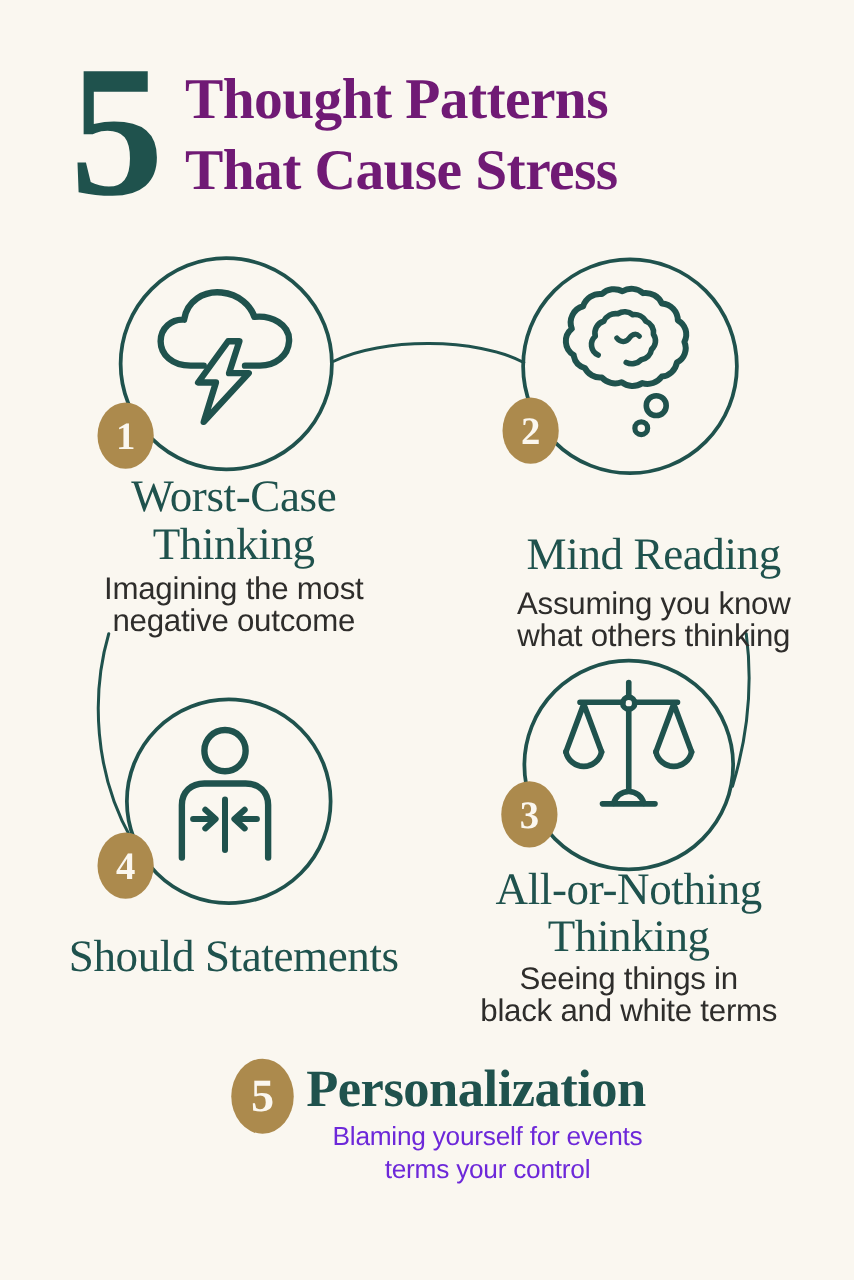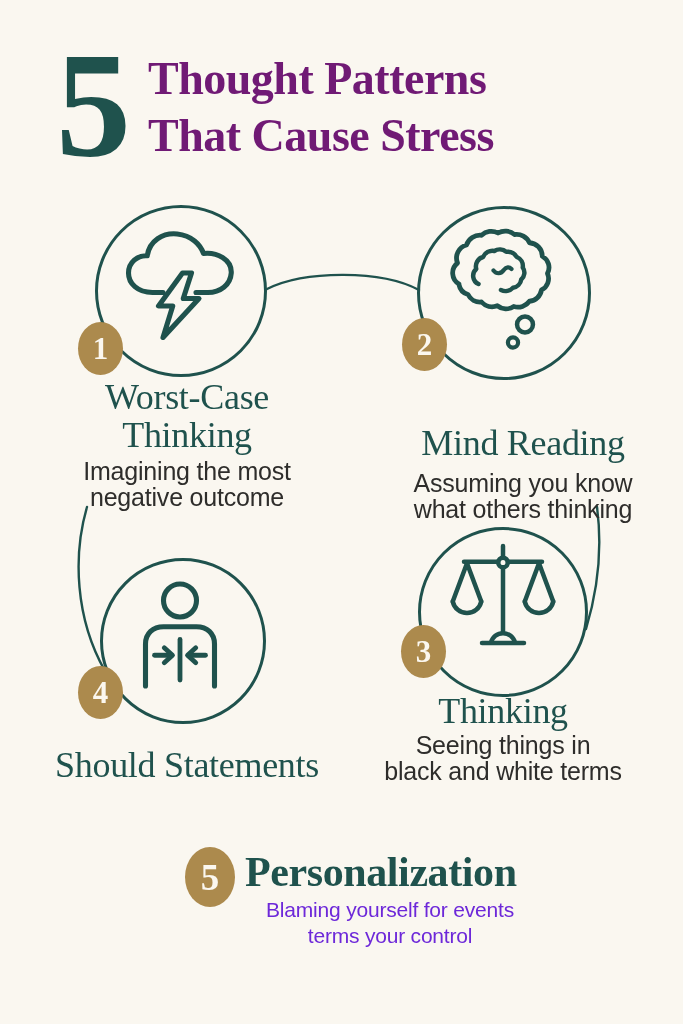--- a/index.html
+++ b/index.html
@@ -142,20 +142,21 @@
       <path class="icon-stroke" stroke-width="3" d="M64.5,43 A9.7,9.7 0 0 0 83.5,43"></path>
       <path class="icon-stroke" stroke-width="3" d="M42,70.5 A8.2,8.2 0 0 1 58,70.5"></path>
       <path class="icon-stroke" stroke-width="3" d="M36,70.7 H64"></path>
     </svg>
   </div>
   <div class="badge small" style="left:401px;top:625px;">
     <span>3</span>
   </div>
   <div class="item-text" style="left:353px;top:692px;width:300px;">
     <div class="item-title">
+      <div>All-or-Nothing</div>
       <div>Thinking</div>
     </div>
     <div class="item-desc mt2">
       <div>Seeing things in</div>
       <div>black and white terms</div>
     </div>
   </div>
 
   <div class="circle" style="left:100px;top:558px;width:166px;height:166px;">
     <svg width="150" height="150" viewBox="0 0 100 100">

